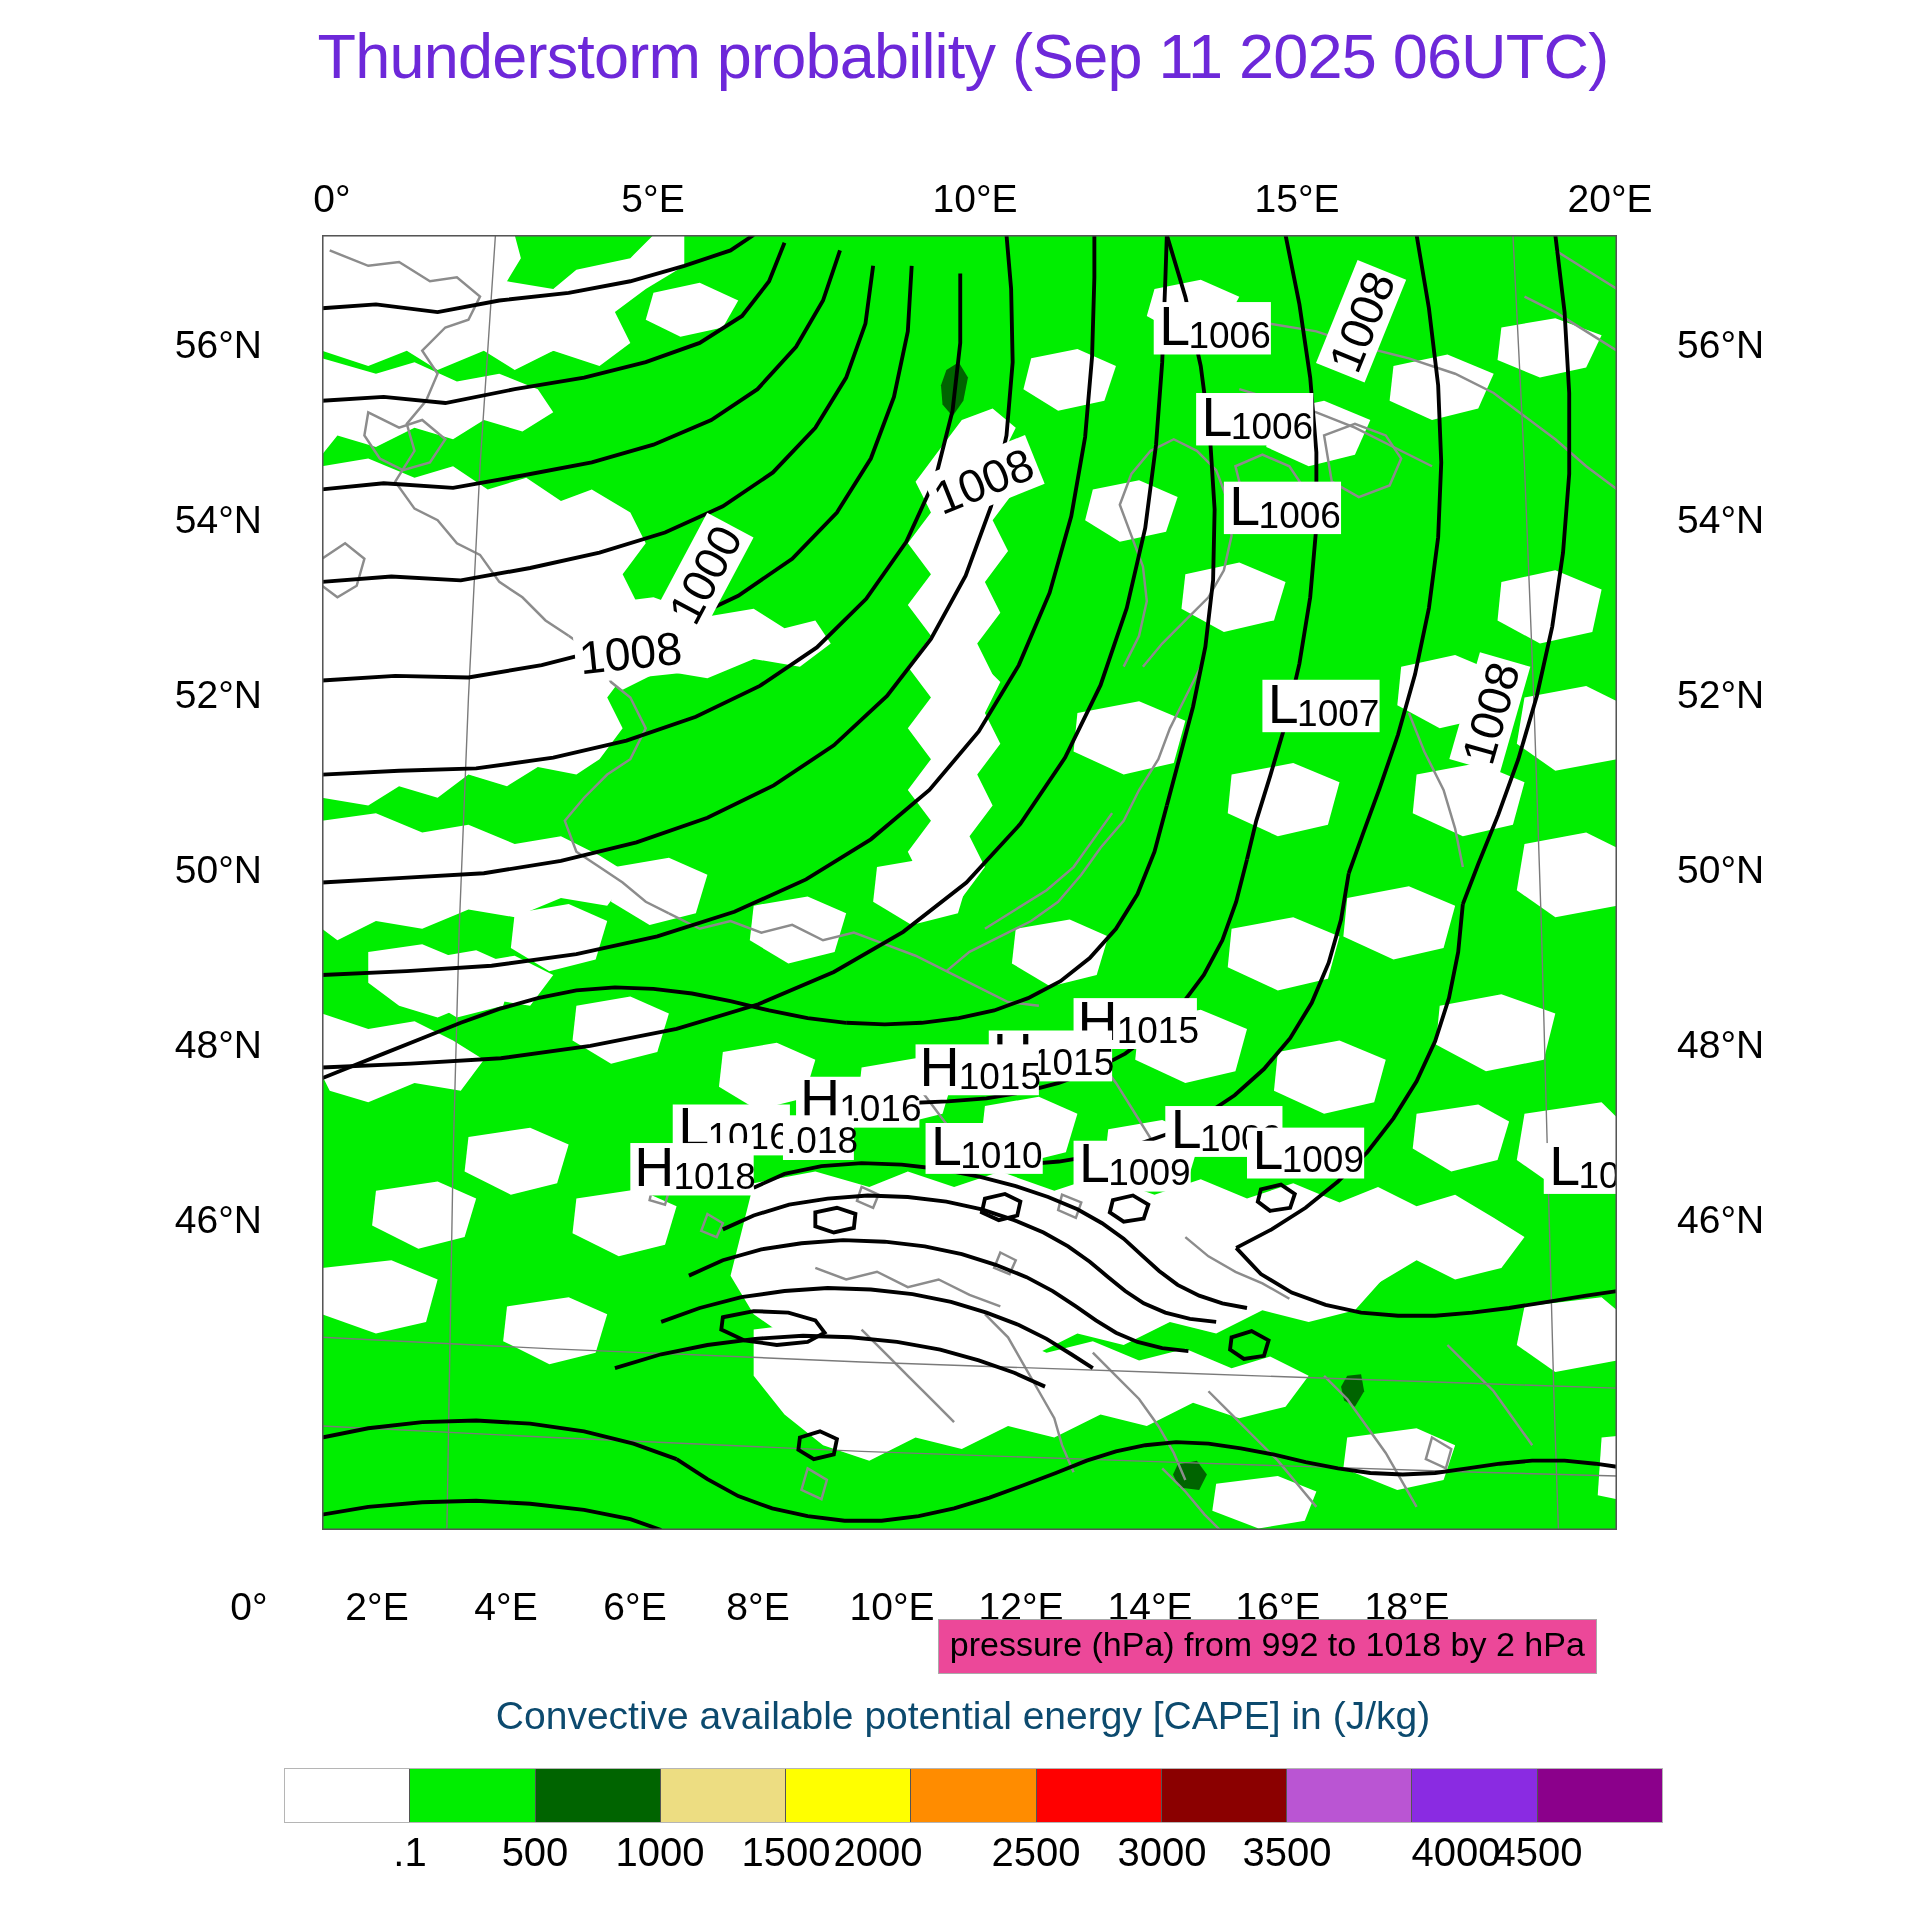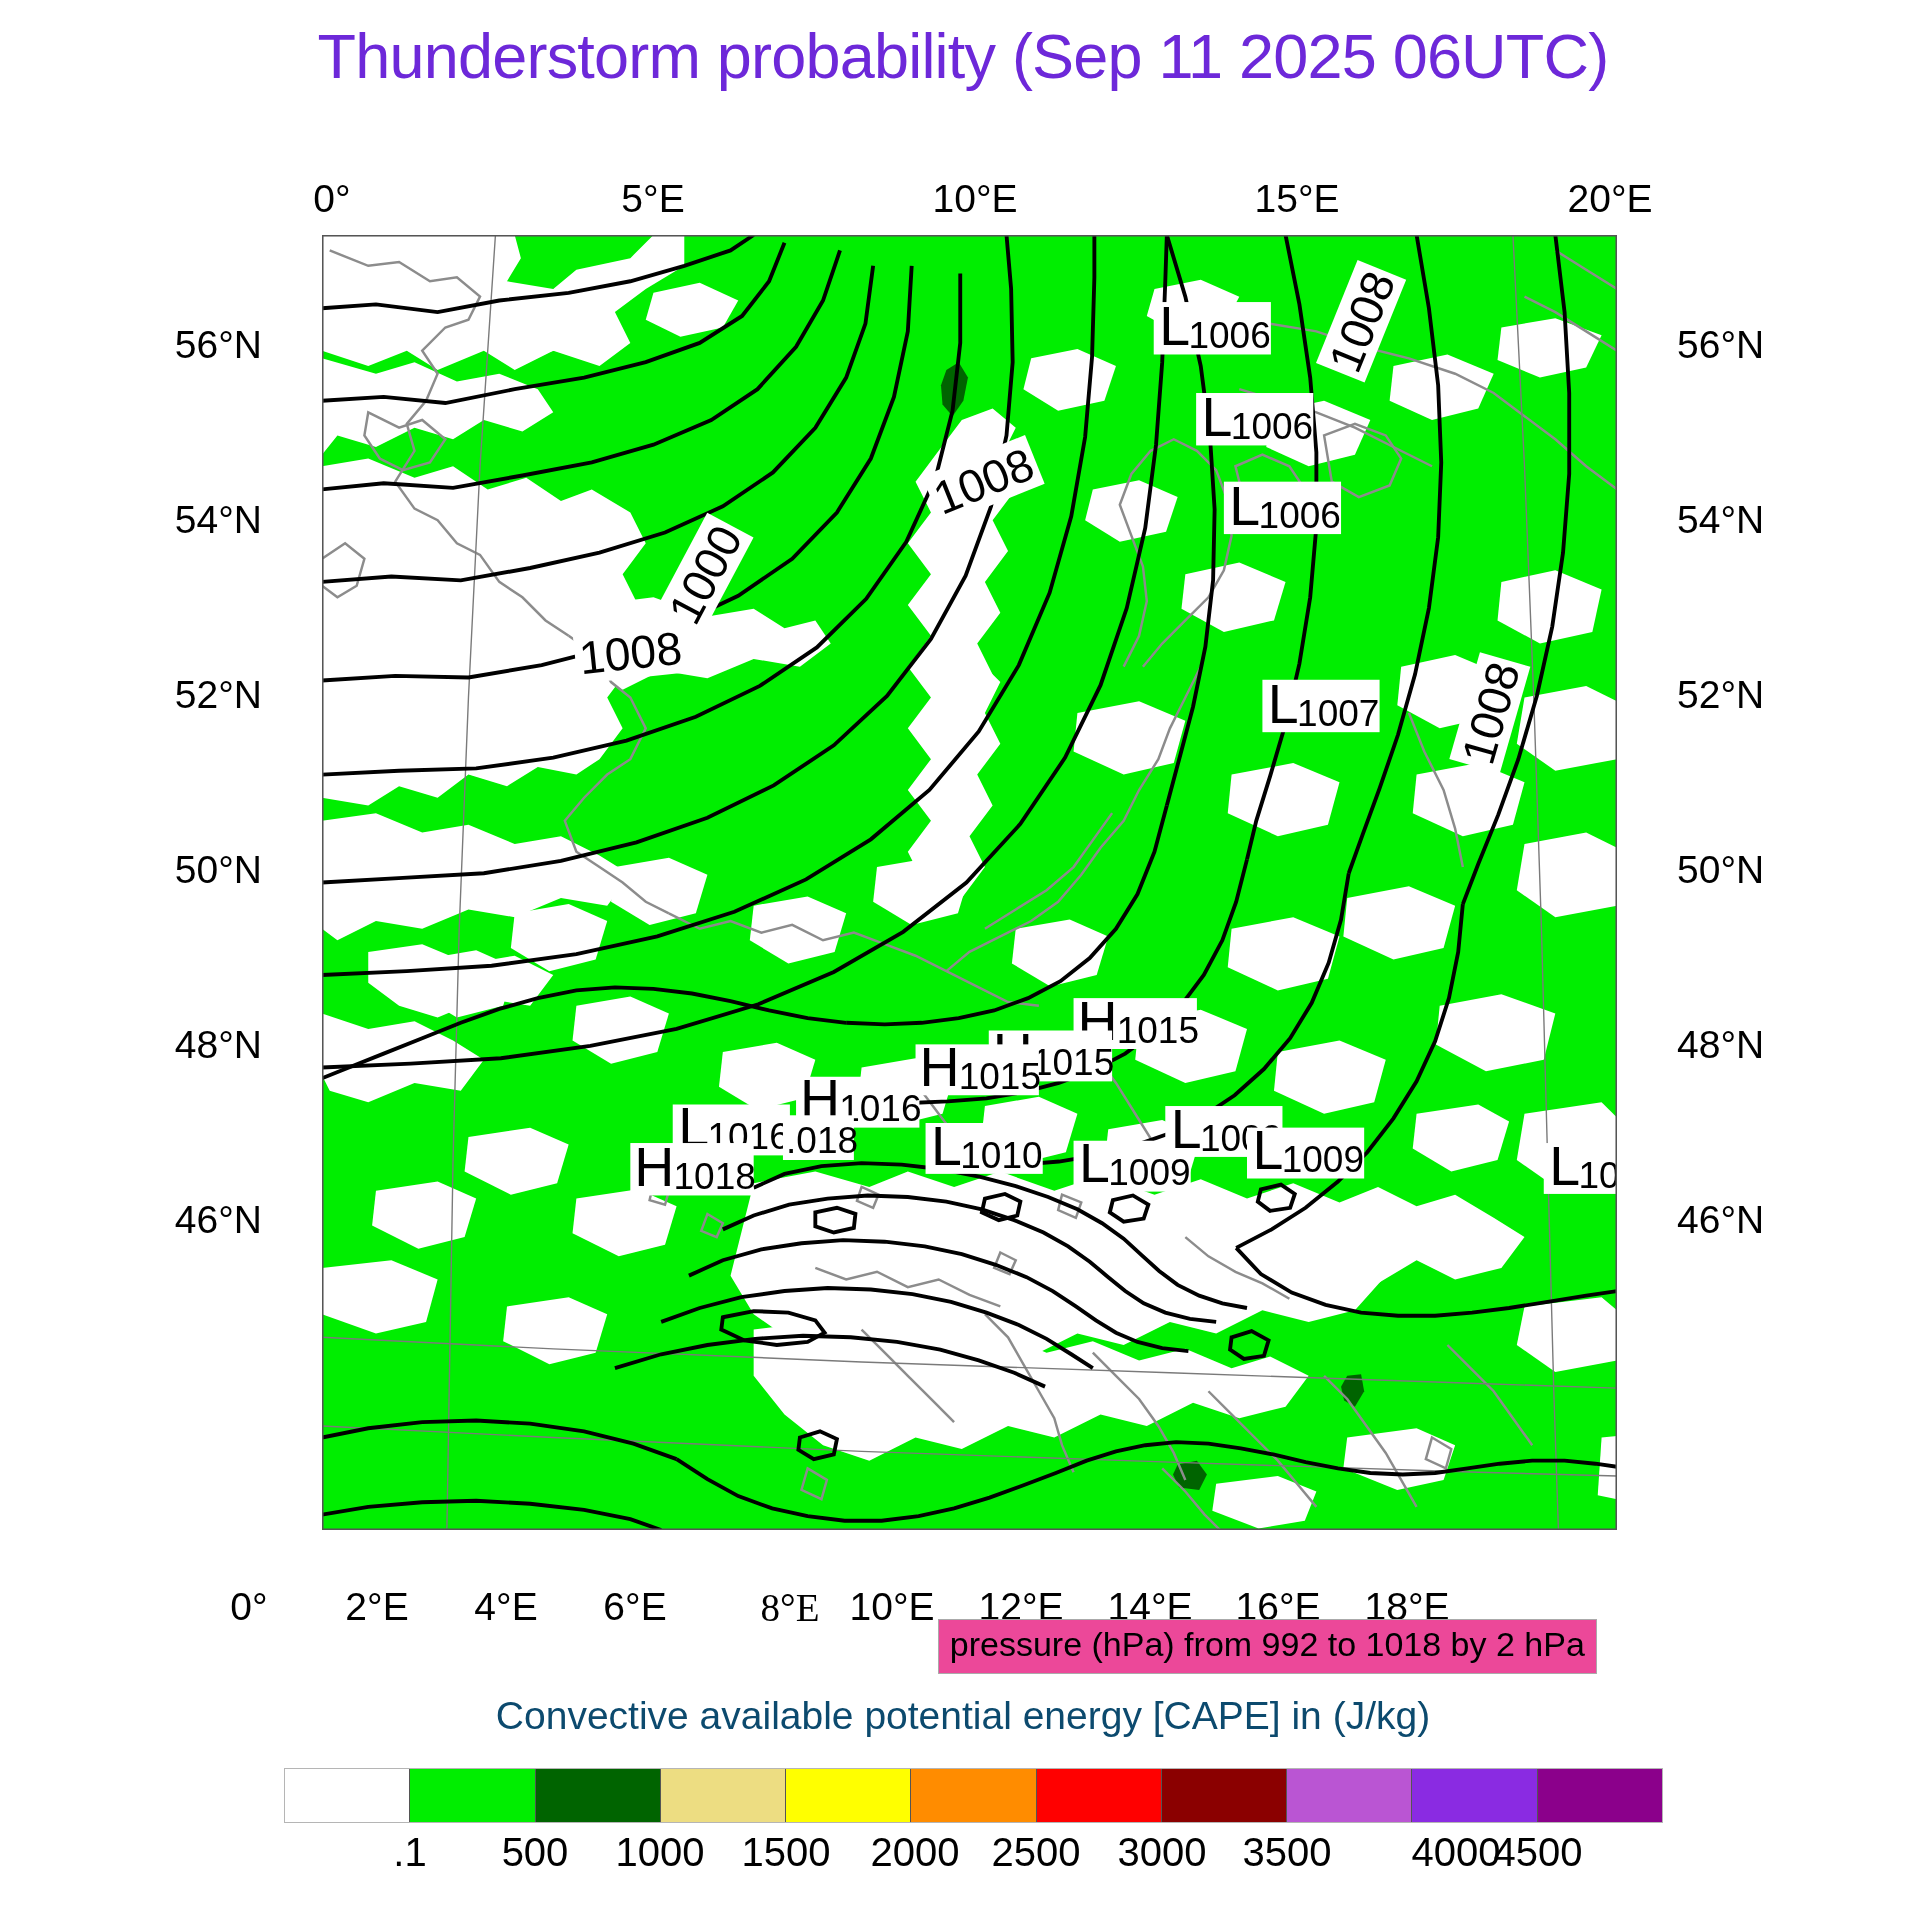--- a/index.html
+++ b/index.html
@@ -533,21 +533,21 @@
     <span class="axis-lab top-lab" style="left:10px;  top:-14px;">0°</span>
     <span class="axis-lab top-lab" style="left:331px; top:-14px;">5°E</span>
     <span class="axis-lab top-lab" style="left:653px; top:-14px;">10°E</span>
     <span class="axis-lab top-lab" style="left:975px;top:-14px;">15°E</span>
     <span class="axis-lab top-lab" style="left:1288px;top:-14px;">20°E</span>
 
     <span class="axis-lab bot-lab" style="left:-73px; top:1350px;">0°</span>
     <span class="axis-lab bot-lab" style="left:55px;  top:1350px;">2°E</span>
     <span class="axis-lab bot-lab" style="left:184px; top:1350px;">4°E</span>
     <span class="axis-lab bot-lab" style="left:313px; top:1350px;">6°E</span>
-    <span class="axis-lab bot-lab" style="left:468px; top:1350px;font-family:Liberation Serif, serif;">8°E</span>
+    <span class="axis-lab bot-lab" style="left:436px; top:1350px;">8°E</span>
     <span class="axis-lab bot-lab" style="left:570px; top:1350px;">10°E</span>
     <span class="axis-lab bot-lab" style="left:699px; top:1350px;">12°E</span>
     <span class="axis-lab bot-lab" style="left:828px;top:1350px;">14°E</span>
     <span class="axis-lab bot-lab" style="left:956px;top:1350px;">16°E</span>
     <span class="axis-lab bot-lab" style="left:1085px;top:1350px;">18°E</span>
 
     <span class="axis-lab left-lab" style="left:-60px; top:110px;">56°N</span>
     <span class="axis-lab left-lab" style="left:-60px; top:285px;">54°N</span>
     <span class="axis-lab left-lab" style="left:-60px; top:460px;">52°N</span>
     <span class="axis-lab left-lab" style="left:-60px; top:635px;">50°N</span>
@@ -578,21 +578,21 @@
     <div class="seg" style="background: rgb(186, 85, 211);"></div>
     <div class="seg" style="background: rgb(138, 43, 226);"></div>
     <div class="seg" style="background: rgb(139, 0, 139);"></div>
   </div>
 
   <div id="cbar-ticks">
     <span style="left:126px;">.1</span>
     <span style="left:251px;">500</span>
     <span style="left:376px;">1000</span>
     <span style="left:502px;">1500</span>
-    <span style="left:631px;text-align:right;">2000</span>
+    <span style="left:594px;text-align:right;">2000</span>
     <span style="left:752px;">2500</span>
     <span style="left:878px;">3000</span>
     <span style="left:1003px;">3500</span>
     <span style="left:1172px;">4000</span>
     <span style="left:1254px;">4500</span>
   </div>
 
 </div>
 
 

